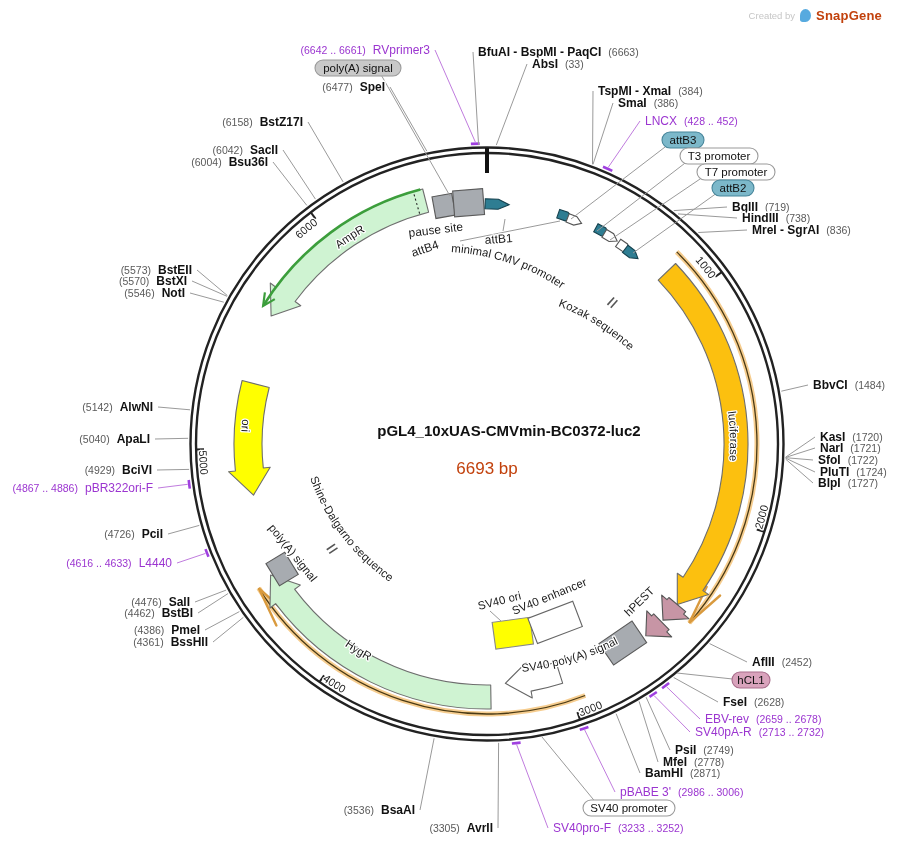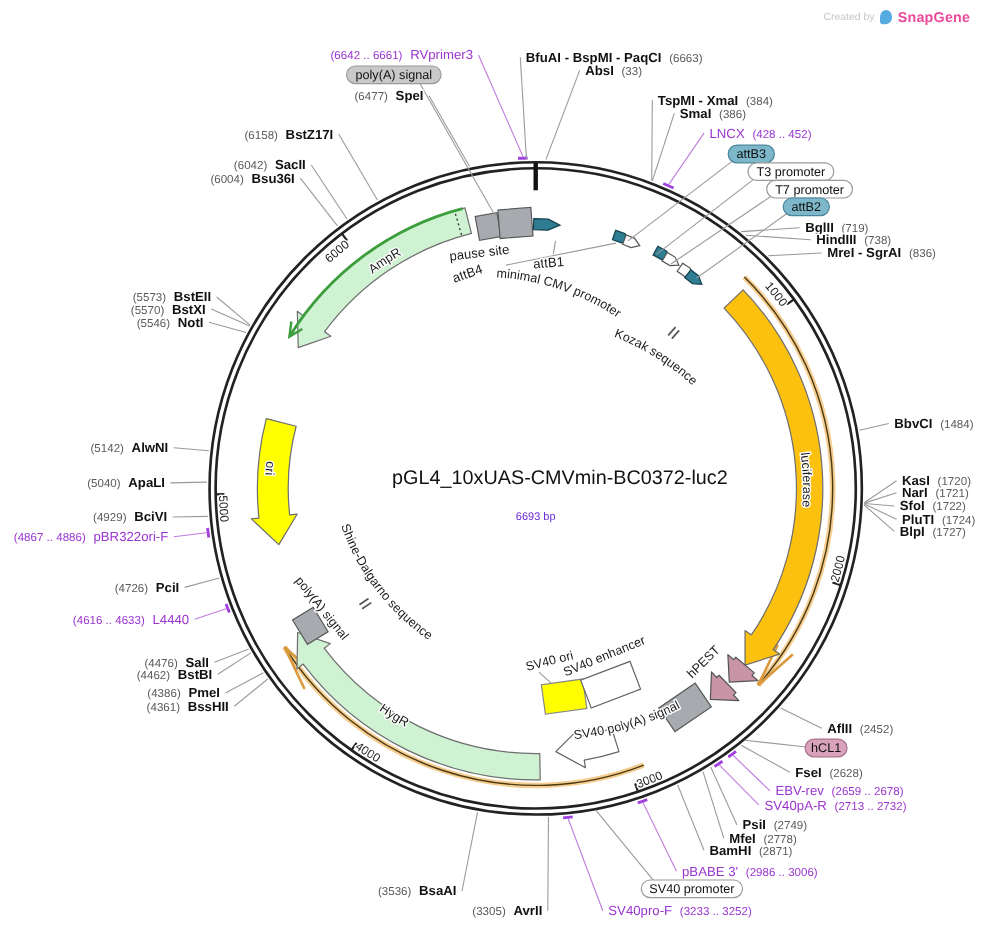--- a/index.html
+++ b/index.html
@@ -2,24 +2,24 @@
 <html><head>
 <meta charset="utf-8">
 <style>
   html,body{margin:0;padding:0;background:#fff;}
   body{font-family:"Liberation Sans",sans-serif;}
   #app{position:relative;width:906px;height:844px;background:#fff;overflow:hidden;}
   #map{position:absolute;left:0;top:0;}
   .watermark{position:absolute;top:8px;right:24px;display:flex;align-items:center;gap:5px;margin-left:16px;}
   .created-by{font-size:9.5px;color:#c6c6c6;}
   .logo{display:inline-block;width:11px;height:13px;background:#57AADF;border-radius:55% 55% 55% 3px;}
-  .brand{font-size:13px;font-weight:bold;color:#ec4899;letter-spacing:.2px;}
+  .brand{font-size:13px;font-weight:bold;color:#c2410c;letter-spacing:.2px;}
   .center-label{position:absolute;left:487px;top:450px;transform:translate(-50%,-50%);text-align:center;white-space:nowrap;}
-  .pname{font-size:18px;font-weight:normal;color:#111;padding-left:44px;}
-  .psize{font-size:10px;color:#6d28d9;margin-top:20px;}
+  .pname{font-size:15px;font-weight:bold;color:#111;padding-left:44px;}
+  .psize{font-size:17px;color:#c2410c;margin-top:20px;}
   text{font-family:"Liberation Sans",sans-serif;}
 </style>
 </head>
 <body>
 
 <div id="app">
   <svg id="map" width="906" height="844" viewBox="0 0 906 844">
       <defs>
         <path id="p0" d="M654.4,222.7 A277.5,277.5 0 0 1 738.7,327.1" fill="none"></path>
         <path id="p1" d="M739.2,583.1 A288,288 0 0 0 775.0,448.5" fill="none"></path>

